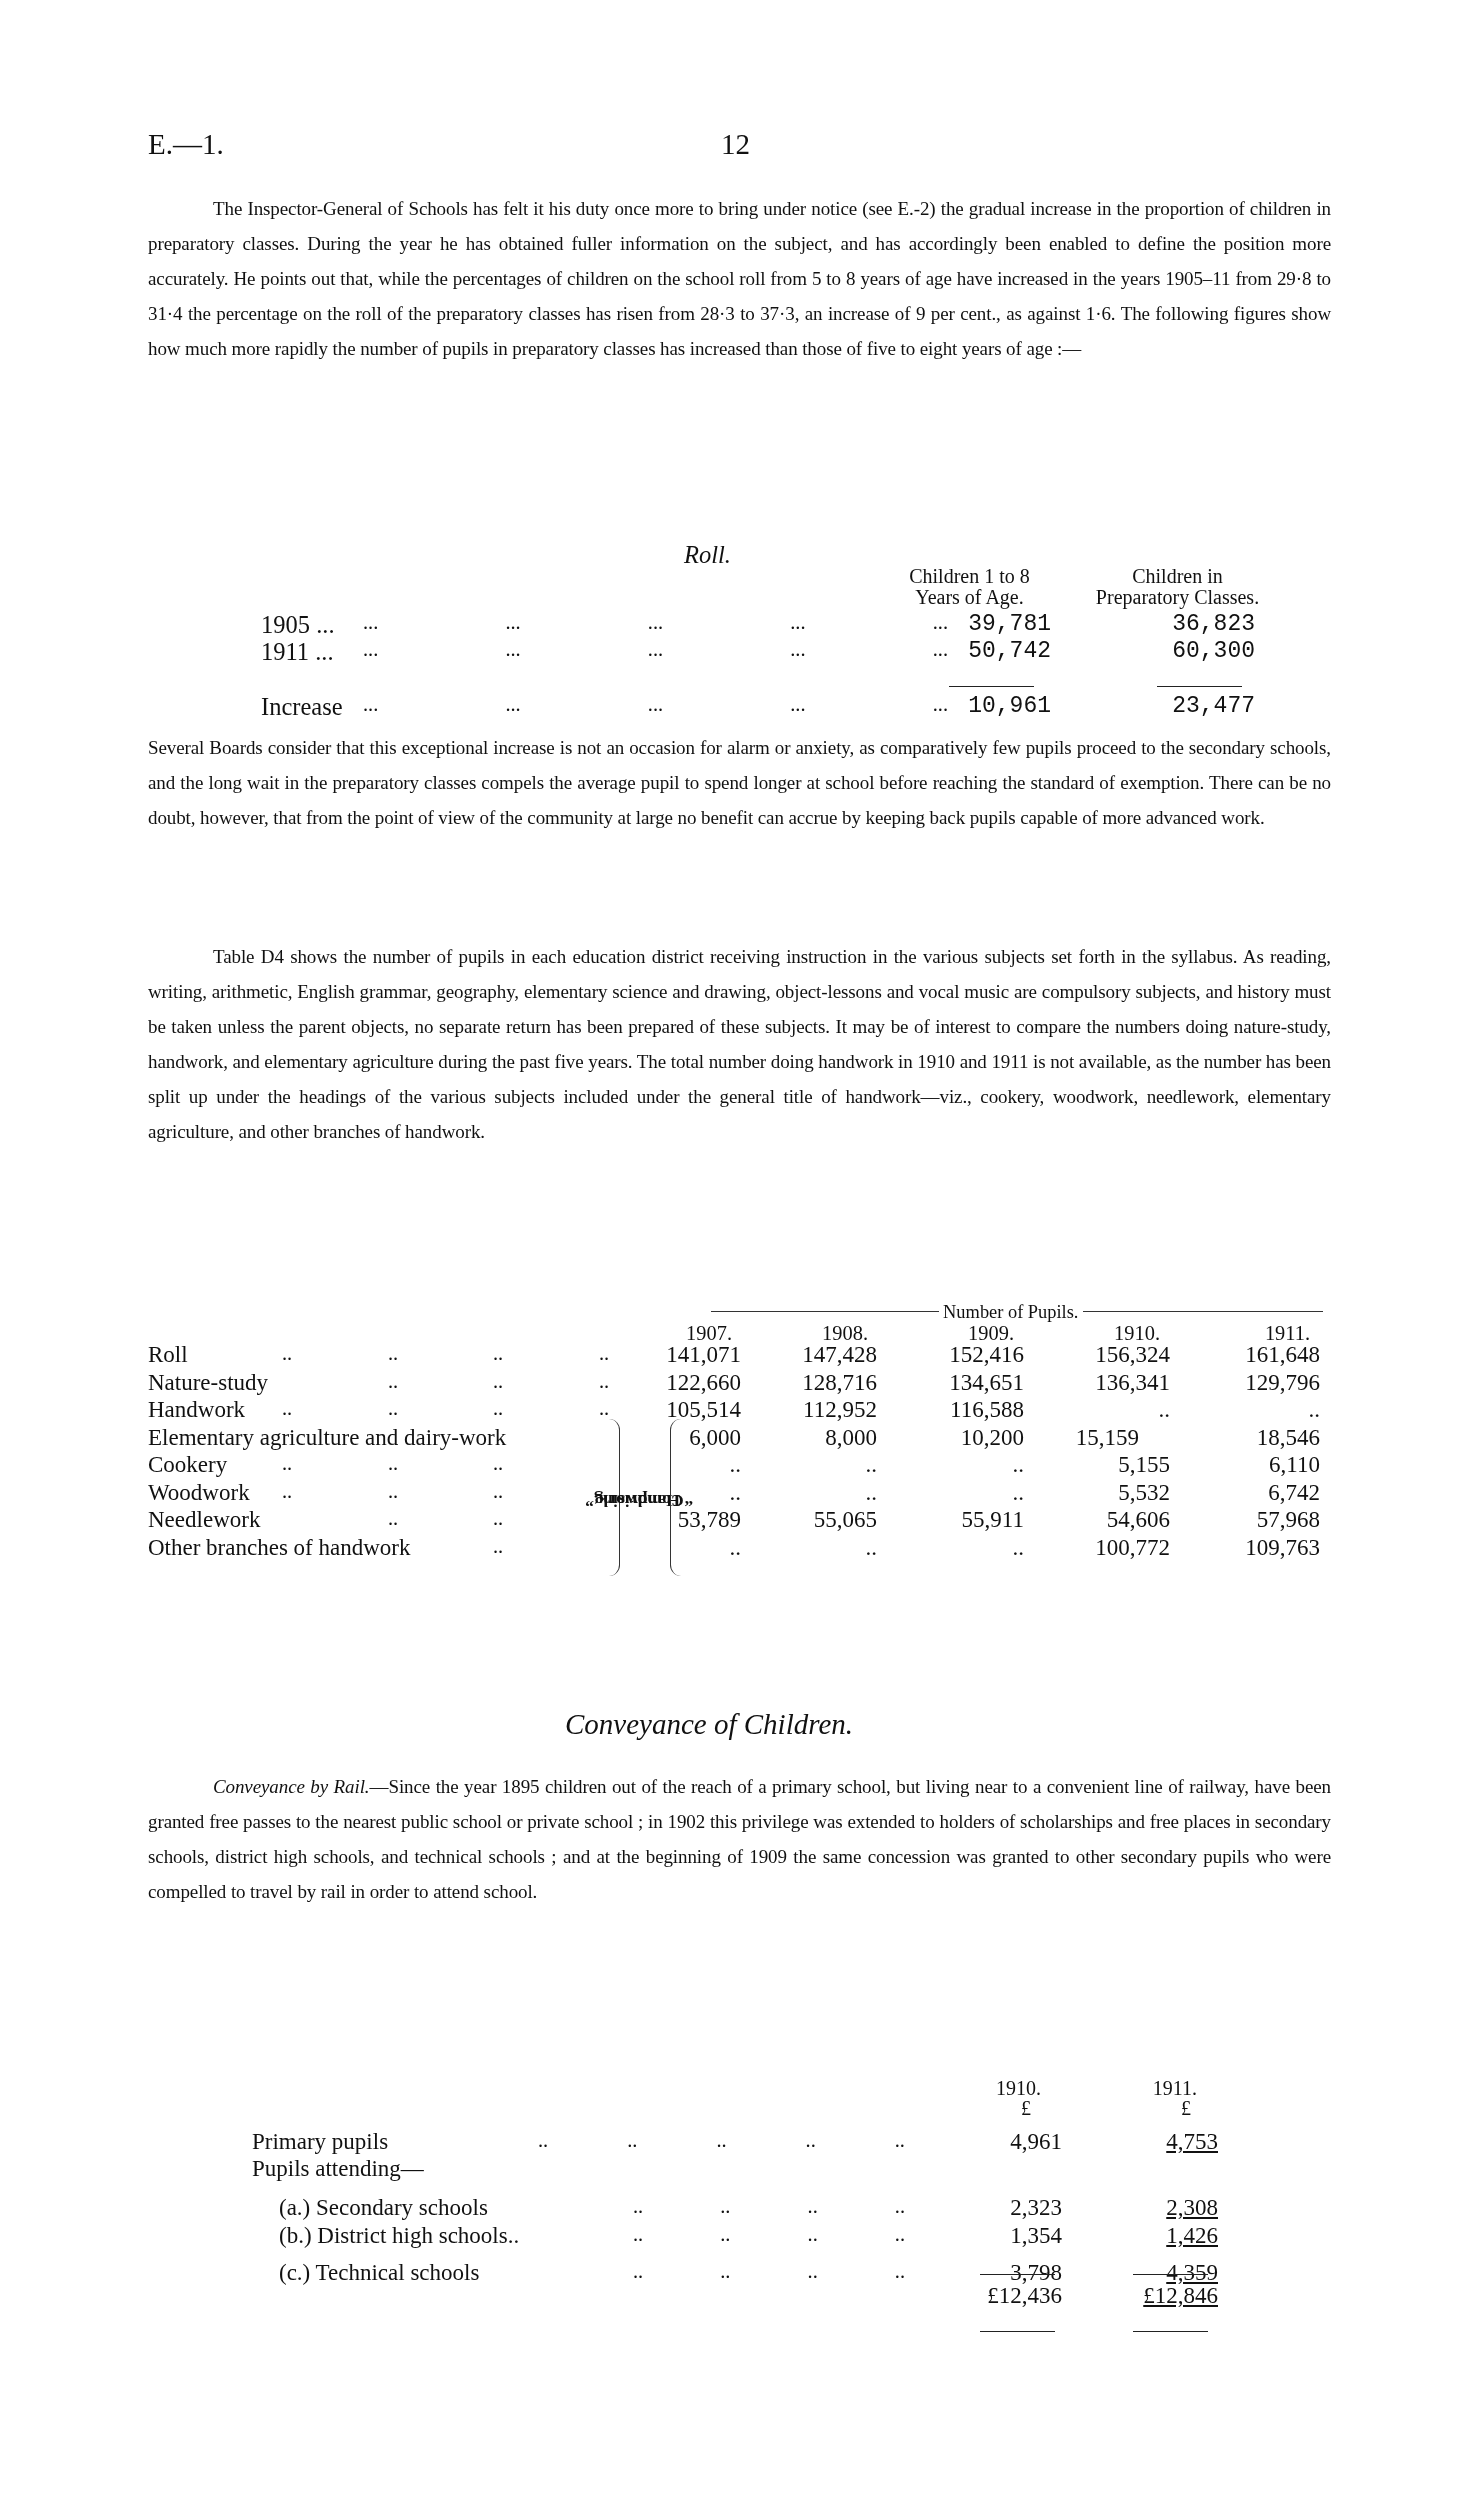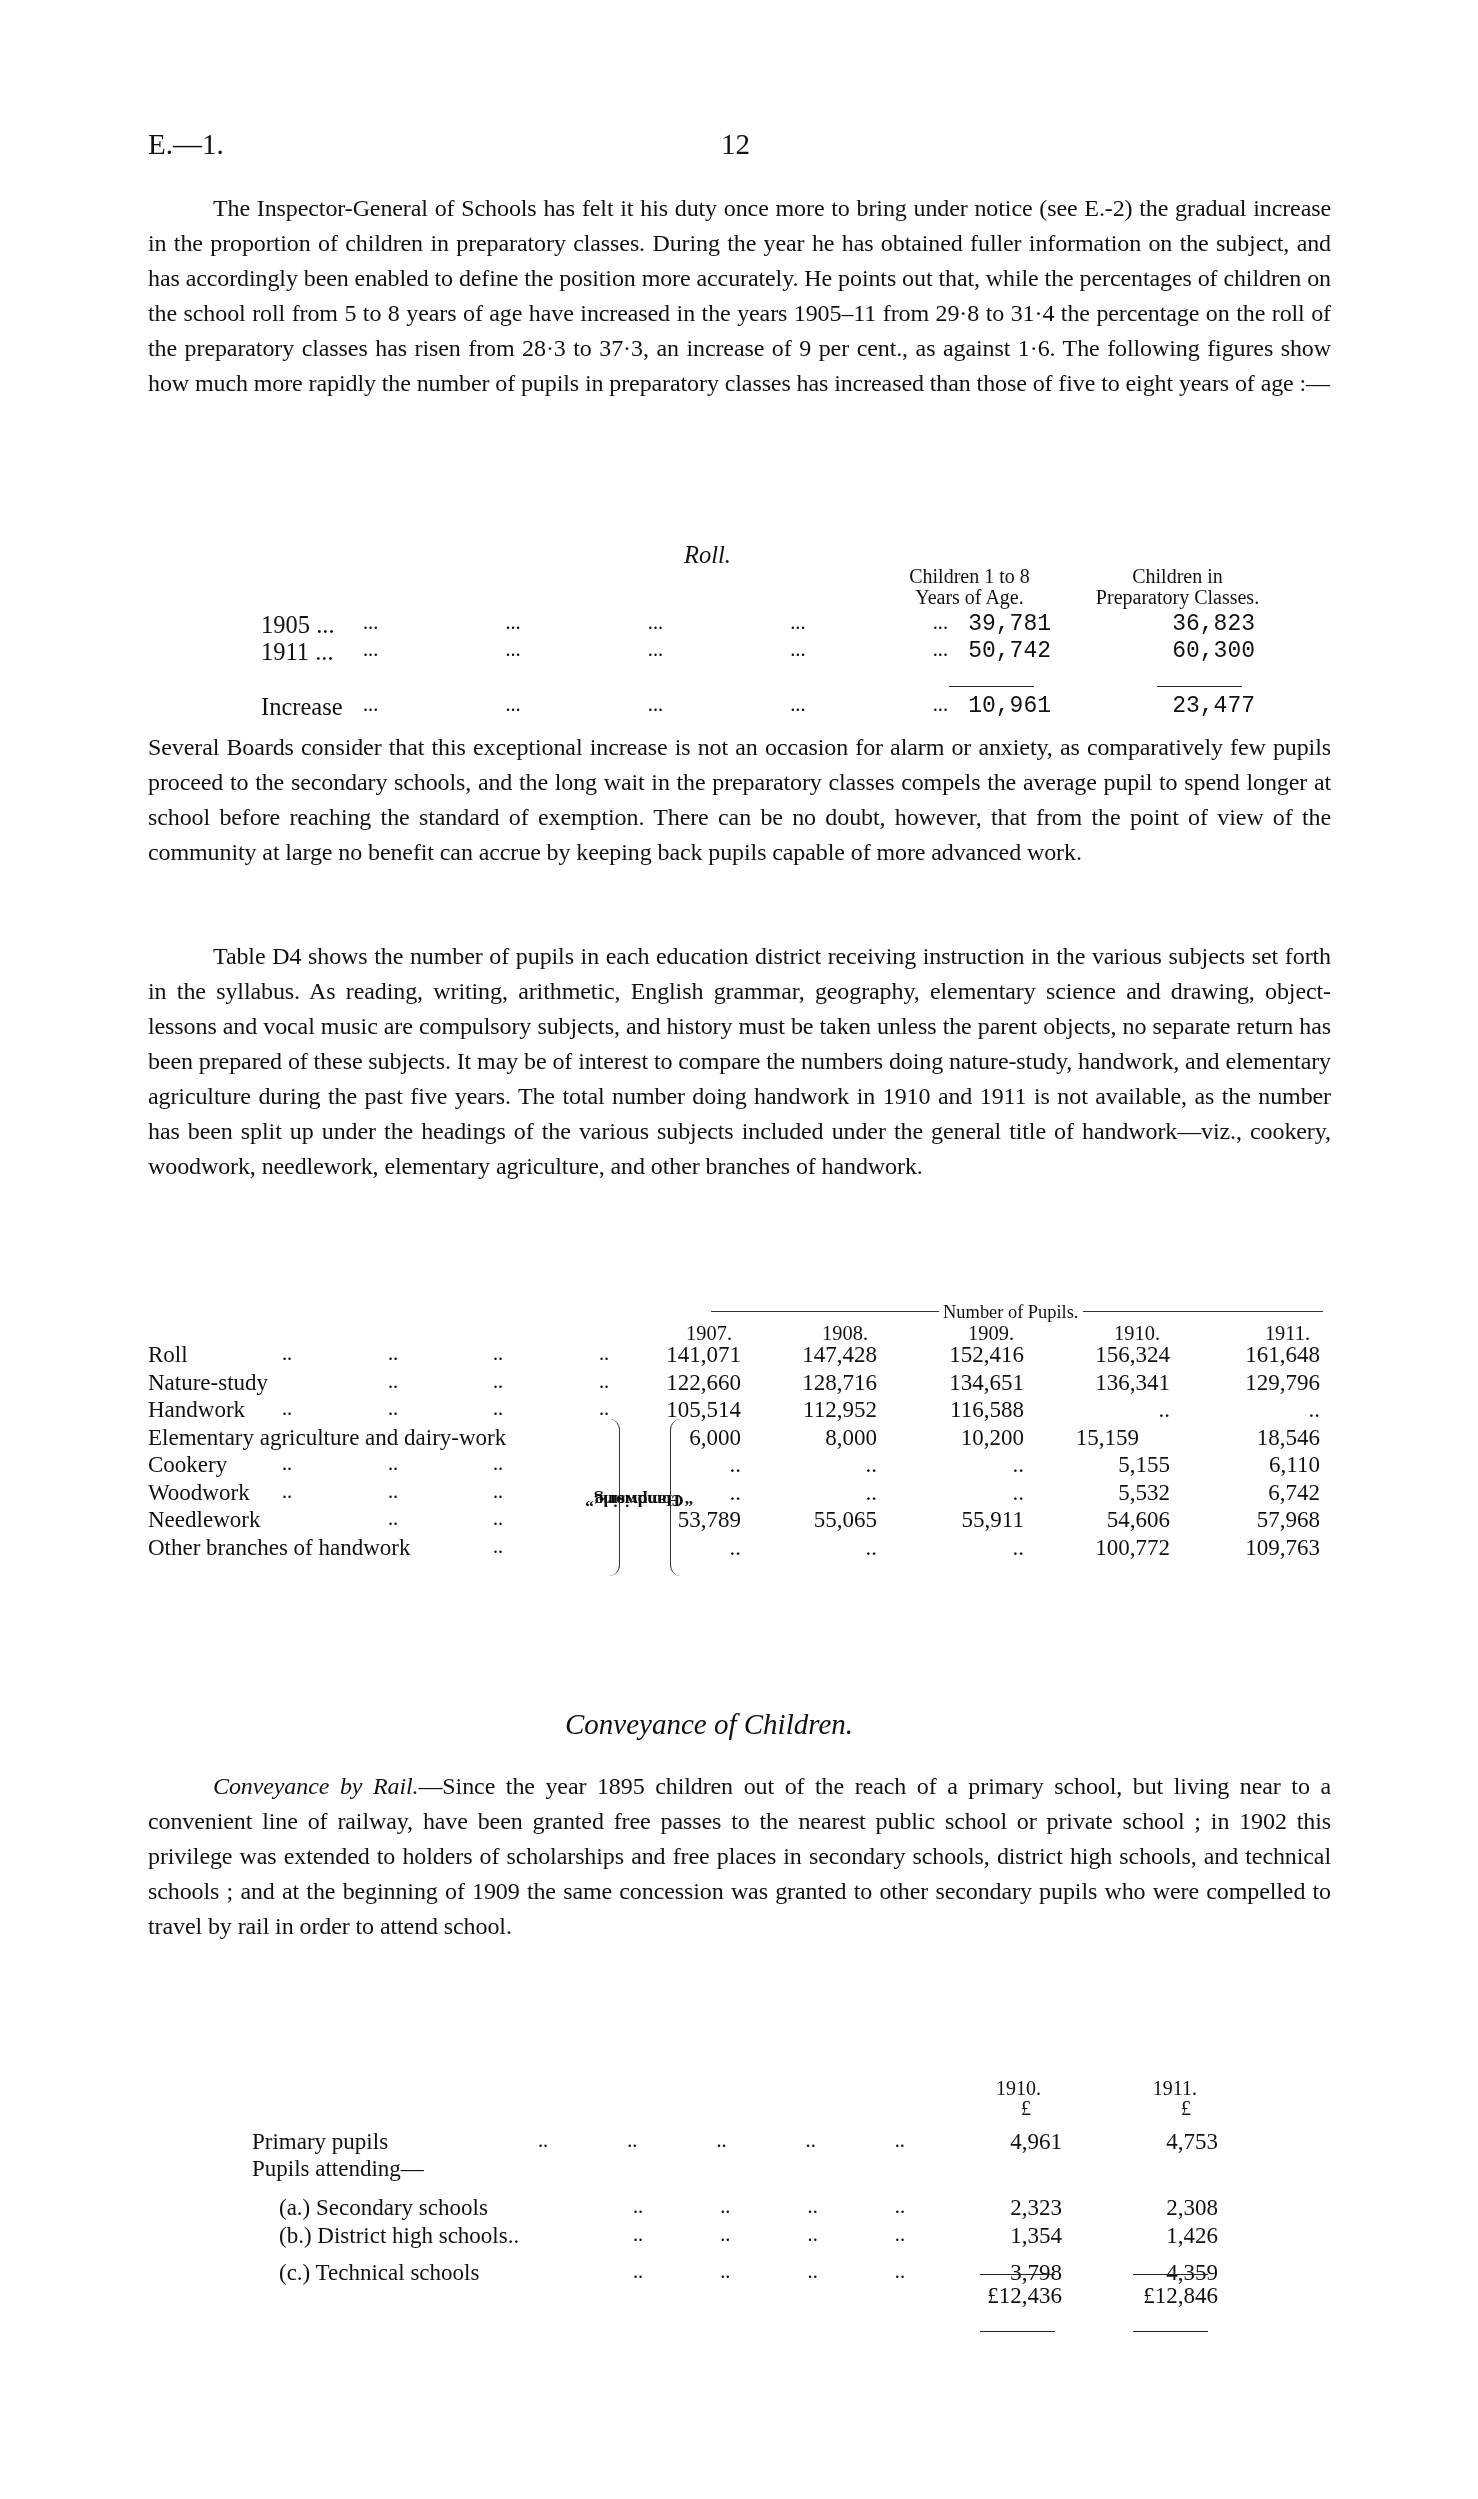--- a/index.html
+++ b/index.html
@@ -2,21 +2,21 @@
 <html style="font-size:11px"><head>
 <meta charset="utf-8">
 <style>
   html, body { margin: 0; padding: 0; background: #ffffff; }
   body { width: 1479px; height: 2500px; position: relative; overflow: hidden;
          font-family: "Liberation Serif", "DejaVu Serif", serif; color: #111; }
   .page { position: absolute; left: 0; top: 0; width: 1479px; height: 2500px; }
   .hdr-left { position: absolute; left: 148px; top: 128px; font-size: 29px; }
   .hdr-num { position: absolute; left: 721px; top: 128px; font-size: 29px; }
 
-  .para { position: absolute; left: 148px; width: 1183px; font-size: 24px;
+  .para { position: absolute; left: 148px; width: 1183px; font-size: 19px;
           line-height: 35px; text-align: justify; letter-spacing: -0.1px; }
   .para .indent { display: inline-block; width: 65px; }
   .para i { font-style: italic; }
 
   .roll-title { position: absolute; left: 684px; top: 541px; font-size: 24.5px; font-style: italic; }
   .roll-colhead { position: absolute; font-size: 20px; text-align: center; line-height: 21px; }
   .roll-row { position: absolute; left: 261px; width: 987px; height: 29px; font-size: 24.5px; }
   .roll-row .lbl { position: absolute; left: 0; }
   .roll-row .dots { position: absolute; left: 102px; width: 585px; display: flex; justify-content: space-between; font-size: 20.4px; }
   .roll-row .v1 { position: absolute; left: 681px; width: 109px; text-align: right; font-family: "Liberation Mono", "DejaVu Sans Mono", monospace; font-size: 23px; }
@@ -39,21 +39,21 @@
   .brace-r { position: absolute; left: 670px; top: 1419px; width: 9.5px; height: 157px;
              border-left: 1.4px solid #333; border-radius: 13.6px 0 0 13.6px; }
 
   .section-title { position: absolute; left: 565px; top: 1708px; font-size: 29px; font-style: italic; }
 
   .fares-head { position: absolute; font-size: 20px; width: 95px; text-align: right; }
   .fares-row { position: absolute; left: 252px; width: 987px; height: 27px; font-size: 23px; }
   .fares-row .lbl { position: absolute; white-space: nowrap; }
   .fares-row .dots { position: absolute; left: 286px; width: 367px; display: flex; justify-content: space-between; font-size: 20.4px; }
   .fares-row .c1 { position: absolute; left: 681px; width: 129px; text-align: right; }
-  .fares-row .c2 { position: absolute; left: 837px; width: 129px; text-align: right; }
+  .fares-row .c2 { position: absolute; left: 837px; width: 129px; text-align: right; text-decoration: underline; }
 </style>
 </head>
 <body>
 
 <div class="page">
 
   <div class="hdr-left">E.—1.</div>
   <div class="hdr-num">12</div>
 
   <div class="para" style="top:191px;"><span class="indent"></span><span>The Inspector-General of Schools has felt it his duty once more to bring under notice (see E.-2) the gradual increase in the proportion of children in preparatory classes. During the year he has obtained fuller information on the subject, and has accordingly been enabled to define the position more accurately. He points out that, while the percentages of children on the school roll from 5 to 8 years of age have increased in the years 1905–11 from 29·8 to 31·4 the percentage on the roll of the preparatory classes has risen from 28·3 to 37·3, an increase of 9 per cent., as against 1·6. The following figures show how much more rapidly the number of pupils in preparatory classes has increased than those of five to eight years of age :—</span></div>

